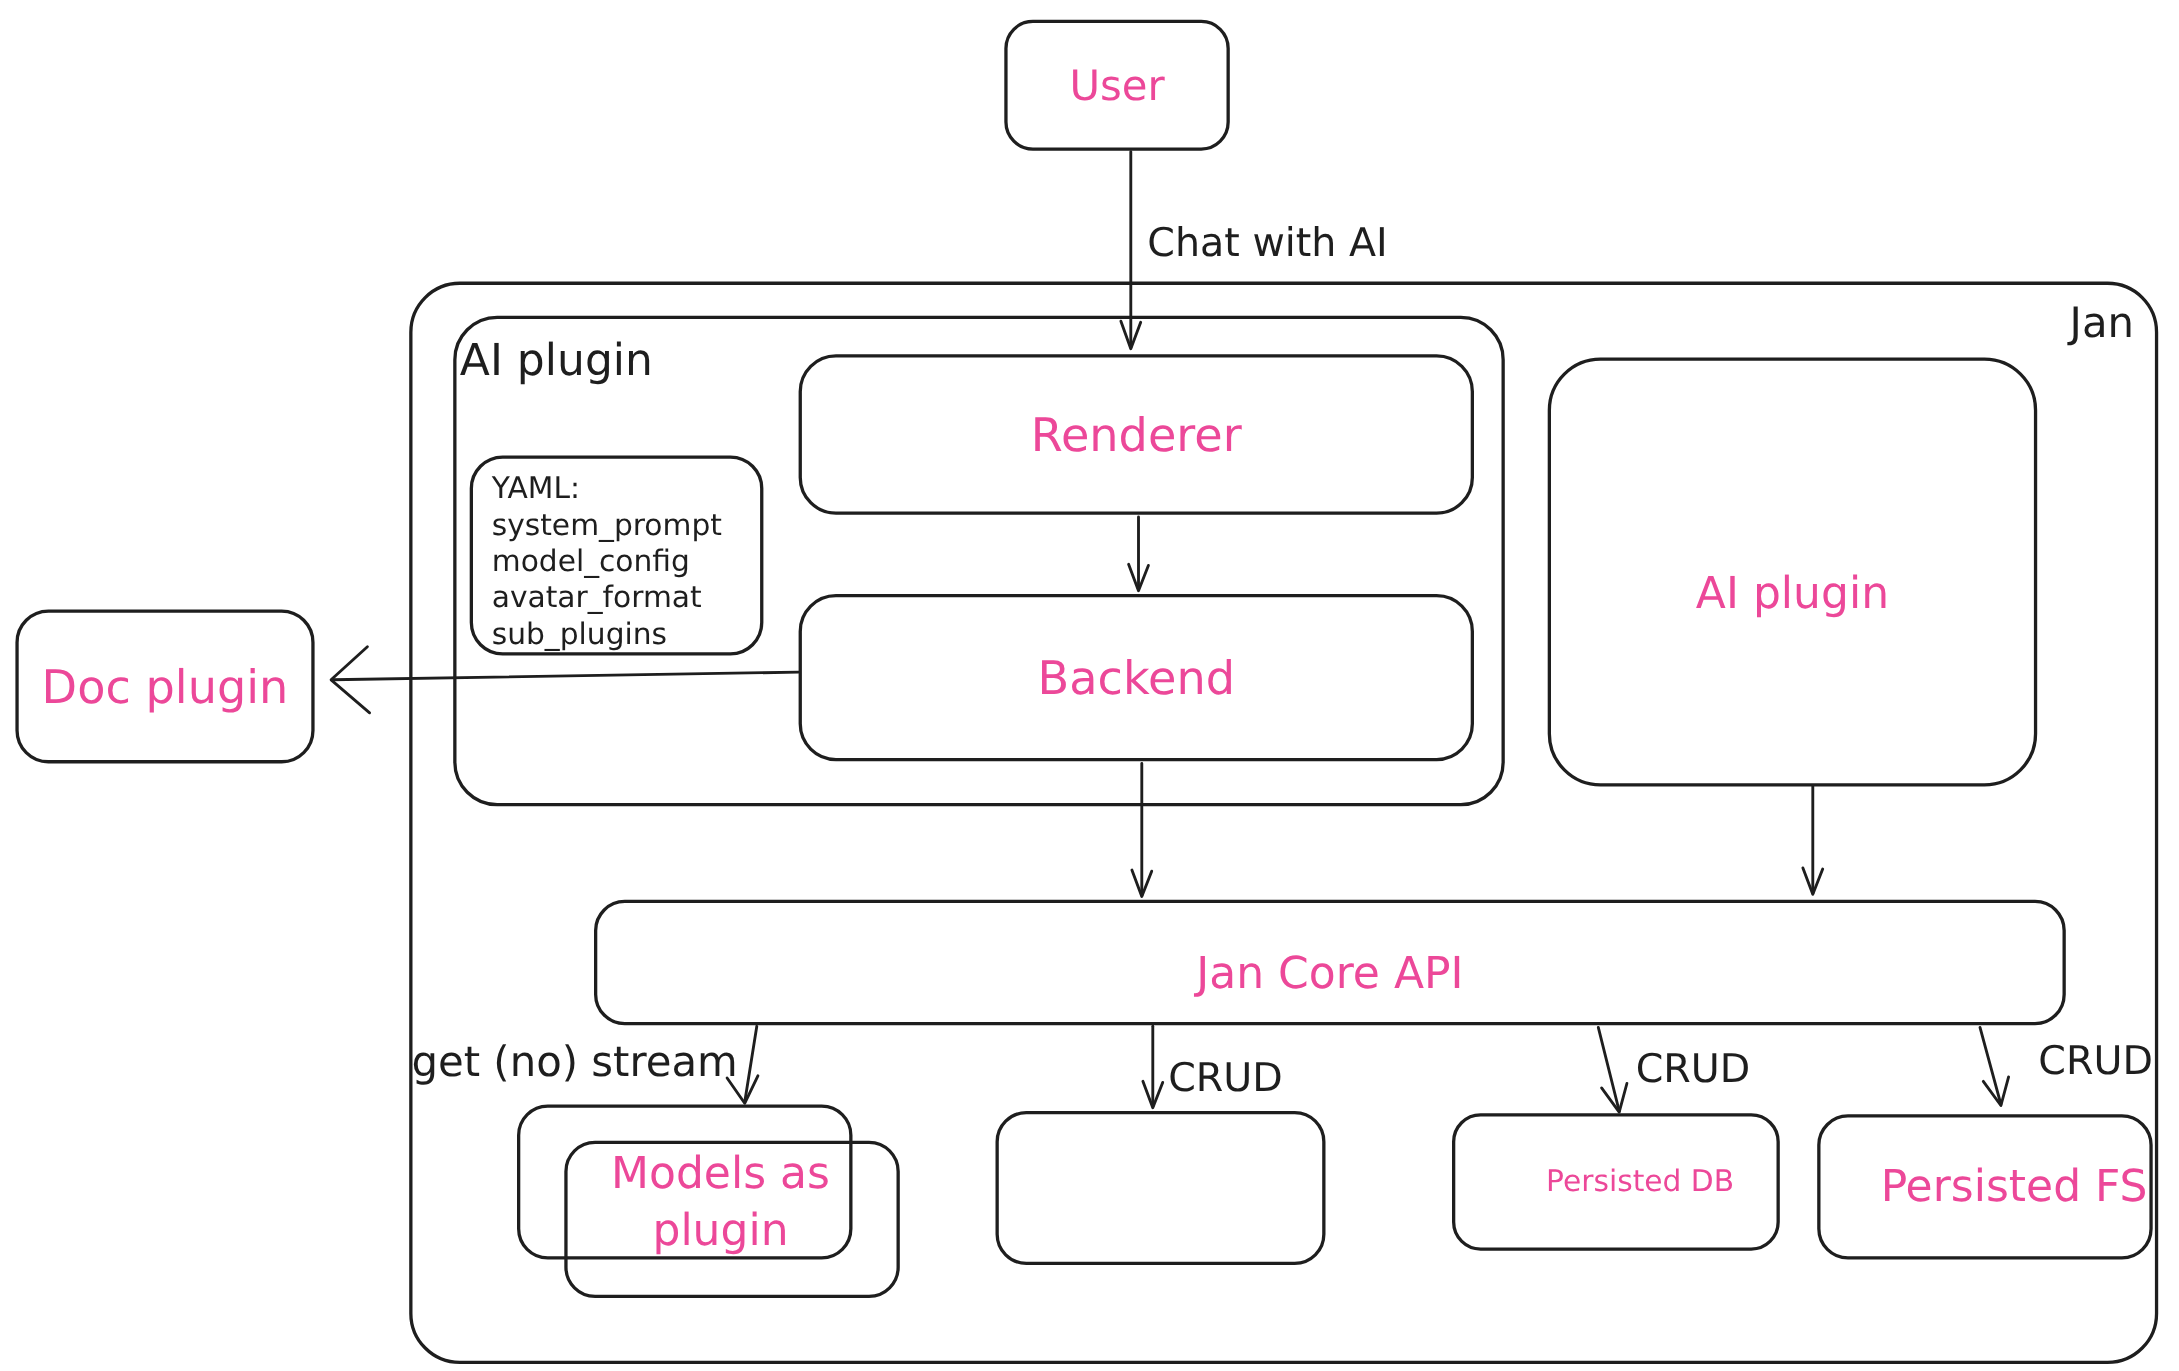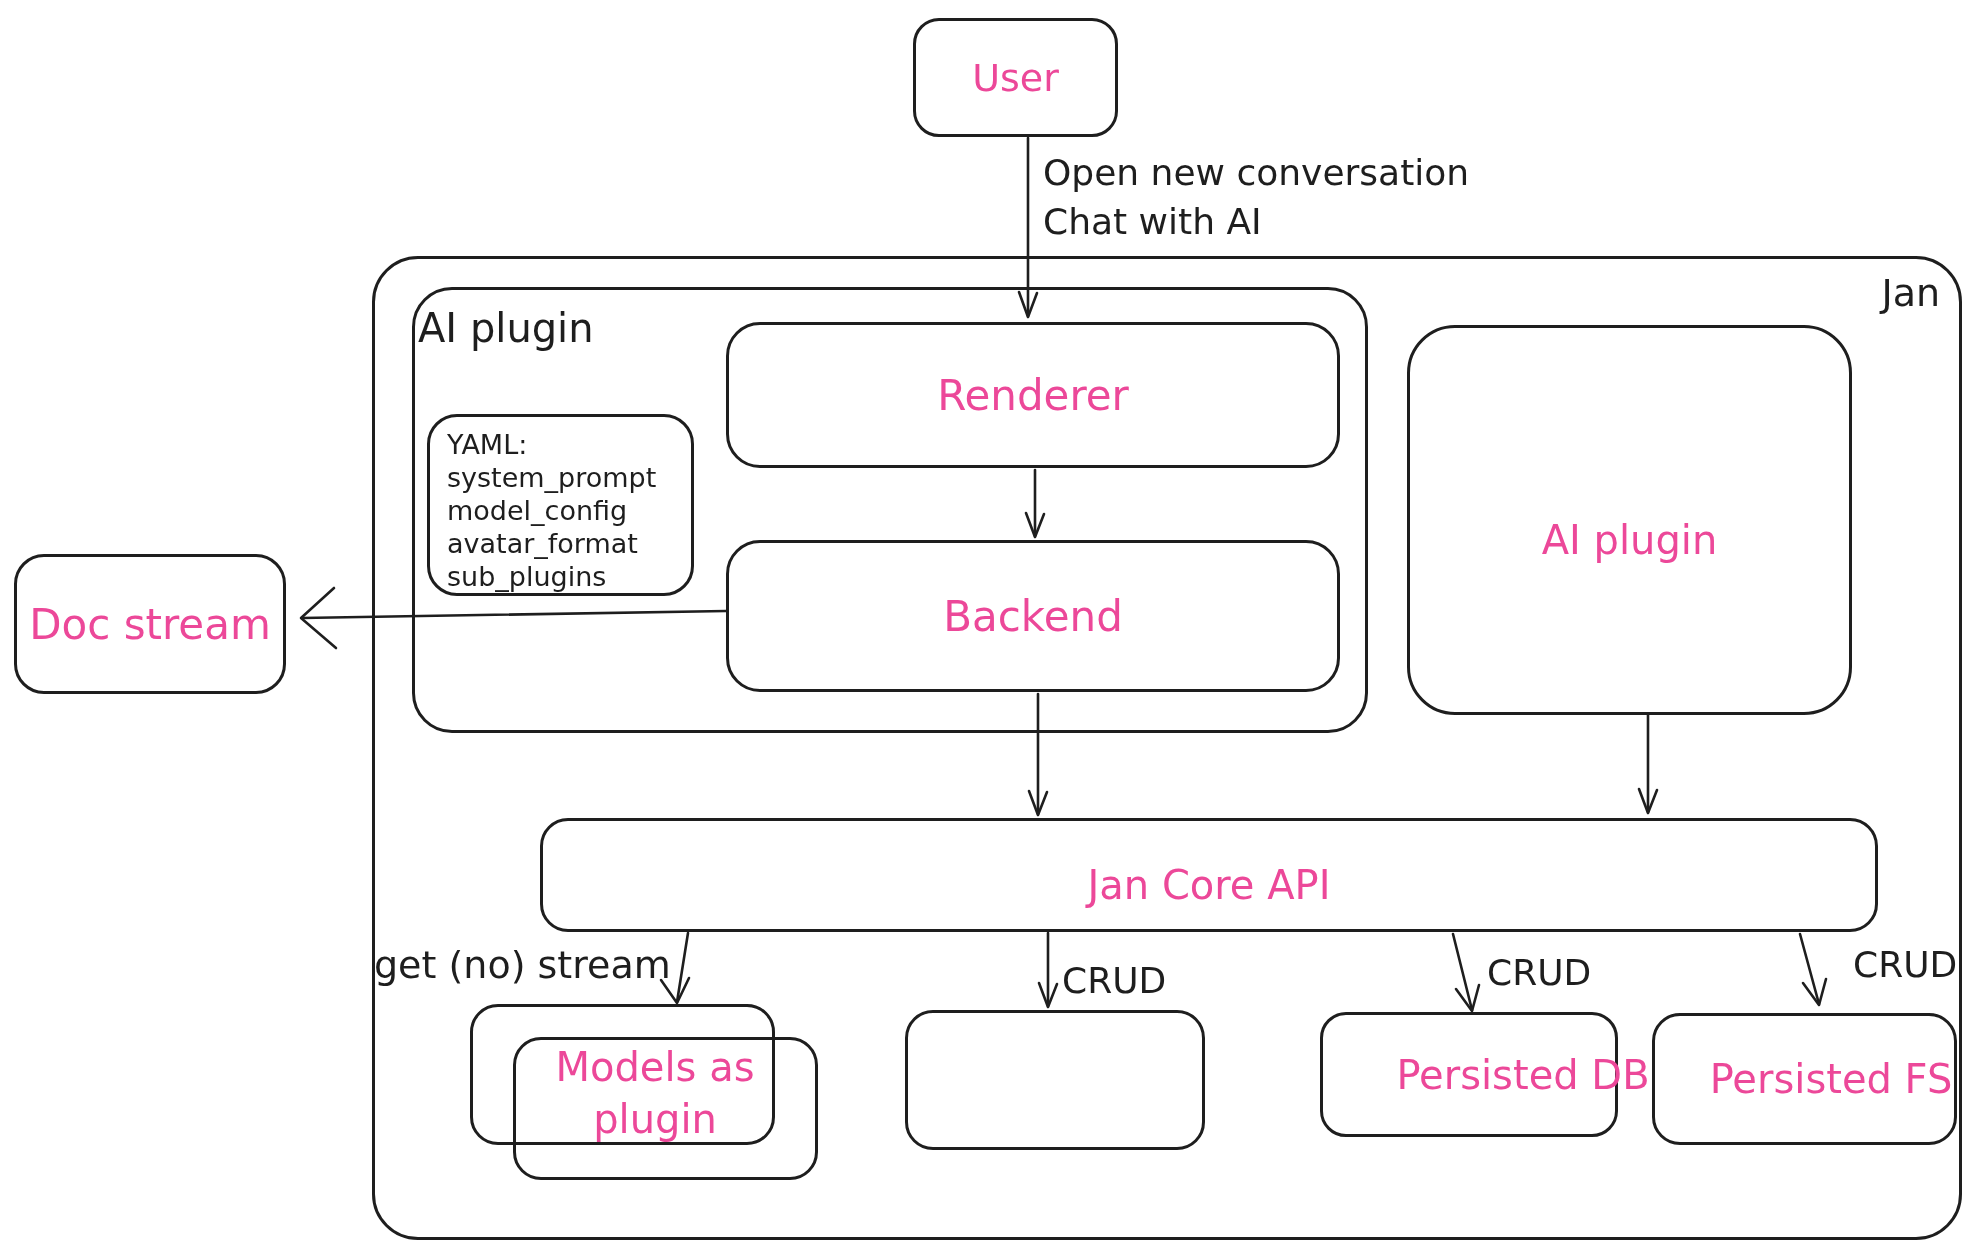--- a/index.html
+++ b/index.html
@@ -40,53 +40,52 @@
 
   <div class="node" style="left:372px;top:256px;width:1590px;height:984px;border-radius:46px;"></div>
   <div class="lbl" style="left:1840px;top:270px;width:100px;text-align:right;font-size:38px;">Jan</div>
 
   <div class="node" style="left:412px;top:287px;width:956px;height:446px;border-radius:40px;"></div>
   <div class="lbl" style="left:418px;top:303px;font-size:40px;">AI plugin</div>
 
   <div class="node" style="left:913px;top:18px;width:205px;height:119px;border-radius:26px;"></div>
   <div class="center-lbl" style="left:913px;top:18px;width:205px;height:119px;font-size:38px;">User</div>
 
-  <div class="lbl" style="left:1043px;top:150px;font-size:36px;">Open new conversation</div>
   <div class="lbl" style="left:1043px;top:199px;font-size:36px;">Chat with AI</div>
 
   <div class="node" style="left:726px;top:322px;width:614px;height:146px;border-radius:34px;"></div>
   <div class="center-lbl" style="left:726px;top:322px;width:614px;height:146px;font-size:42px;">Renderer</div>
 
   <div class="node" style="left:726px;top:540px;width:614px;height:152px;border-radius:34px;"></div>
   <div class="center-lbl" style="left:726px;top:540px;width:614px;height:152px;font-size:42px;">Backend</div>
 
   <div class="node" style="left:427px;top:414px;width:267px;height:182px;border-radius:30px;"></div>
   <div class="lbl" style="left:447px;top:428px;font-size:27px;">YAML:</div>
   <div class="lbl" style="left:447px;top:461px;font-size:27px;">system_prompt</div>
   <div class="lbl" style="left:447px;top:494px;font-size:27px;">model_config</div>
   <div class="lbl" style="left:447px;top:527px;font-size:27px;">avatar_format</div>
   <div class="lbl" style="left:447px;top:560px;font-size:27px;">sub_plugins</div>
 
   <div class="node" style="left:1407px;top:325px;width:445px;height:390px;border-radius:48px;"></div>
   <div class="center-lbl" style="left:1407px;top:495px;width:445px;height:90px;font-size:40px;">AI plugin</div>
 
   <div class="node" style="left:14px;top:554px;width:272px;height:140px;border-radius:30px;"></div>
-  <div class="center-lbl" style="left:14px;top:554px;width:272px;height:140px;font-size:42px;">Doc stream</div>
+  <div class="center-lbl" style="left:14px;top:554px;width:272px;height:140px;font-size:42px;">Doc plugin</div>
 
   <div class="node" style="left:540px;top:818px;width:1338px;height:114px;border-radius:28px;"></div>
   <div class="center-lbl" style="left:540px;top:818px;width:1338px;height:133px;font-size:40px;">Jan Core API</div>
 
   <div class="node" style="left:470px;top:1004px;width:305px;height:141px;border-radius:28px;"></div>
   <div class="node" style="left:513px;top:1037px;width:305px;height:143px;border-radius:28px;"></div>
   <div class="center-lbl wrap" style="left:490px;top:1038px;width:330px;height:110px;font-size:40px;line-height:1.3;">Models as plugin</div>
 
   <div class="node" style="left:905px;top:1010px;width:300px;height:140px;border-radius:28px;"></div>
 
   <div class="node" style="left:1320px;top:1012px;width:298px;height:125px;border-radius:26px;"></div>
-  <div class="center-lbl" style="left:1320px;top:1012px;width:342px;height:125px;font-size:40px;padding-left:32px;">Persisted DB</div>
+  <div class="center-lbl" style="left:1320px;top:1012px;width:342px;height:125px;font-size:27px;">Persisted DB</div>
 
   <div class="node" style="left:1652px;top:1013px;width:305px;height:132px;border-radius:28px;"></div>
   <div class="center-lbl" style="left:1652px;top:1013px;width:358px;height:132px;font-size:40px;">Persisted FS</div>
 
   <div class="lbl" style="left:374px;top:942px;font-size:38px;">get (no) stream</div>
   <div class="lbl" style="left:1062px;top:958px;font-size:36px;">CRUD</div>
   <div class="lbl" style="left:1487px;top:950px;font-size:36px;">CRUD</div>
   <div class="lbl" style="left:1853px;top:942px;font-size:36px;">CRUD</div>
 
   <svg class="edges" viewBox="0 0 1981 1246">

